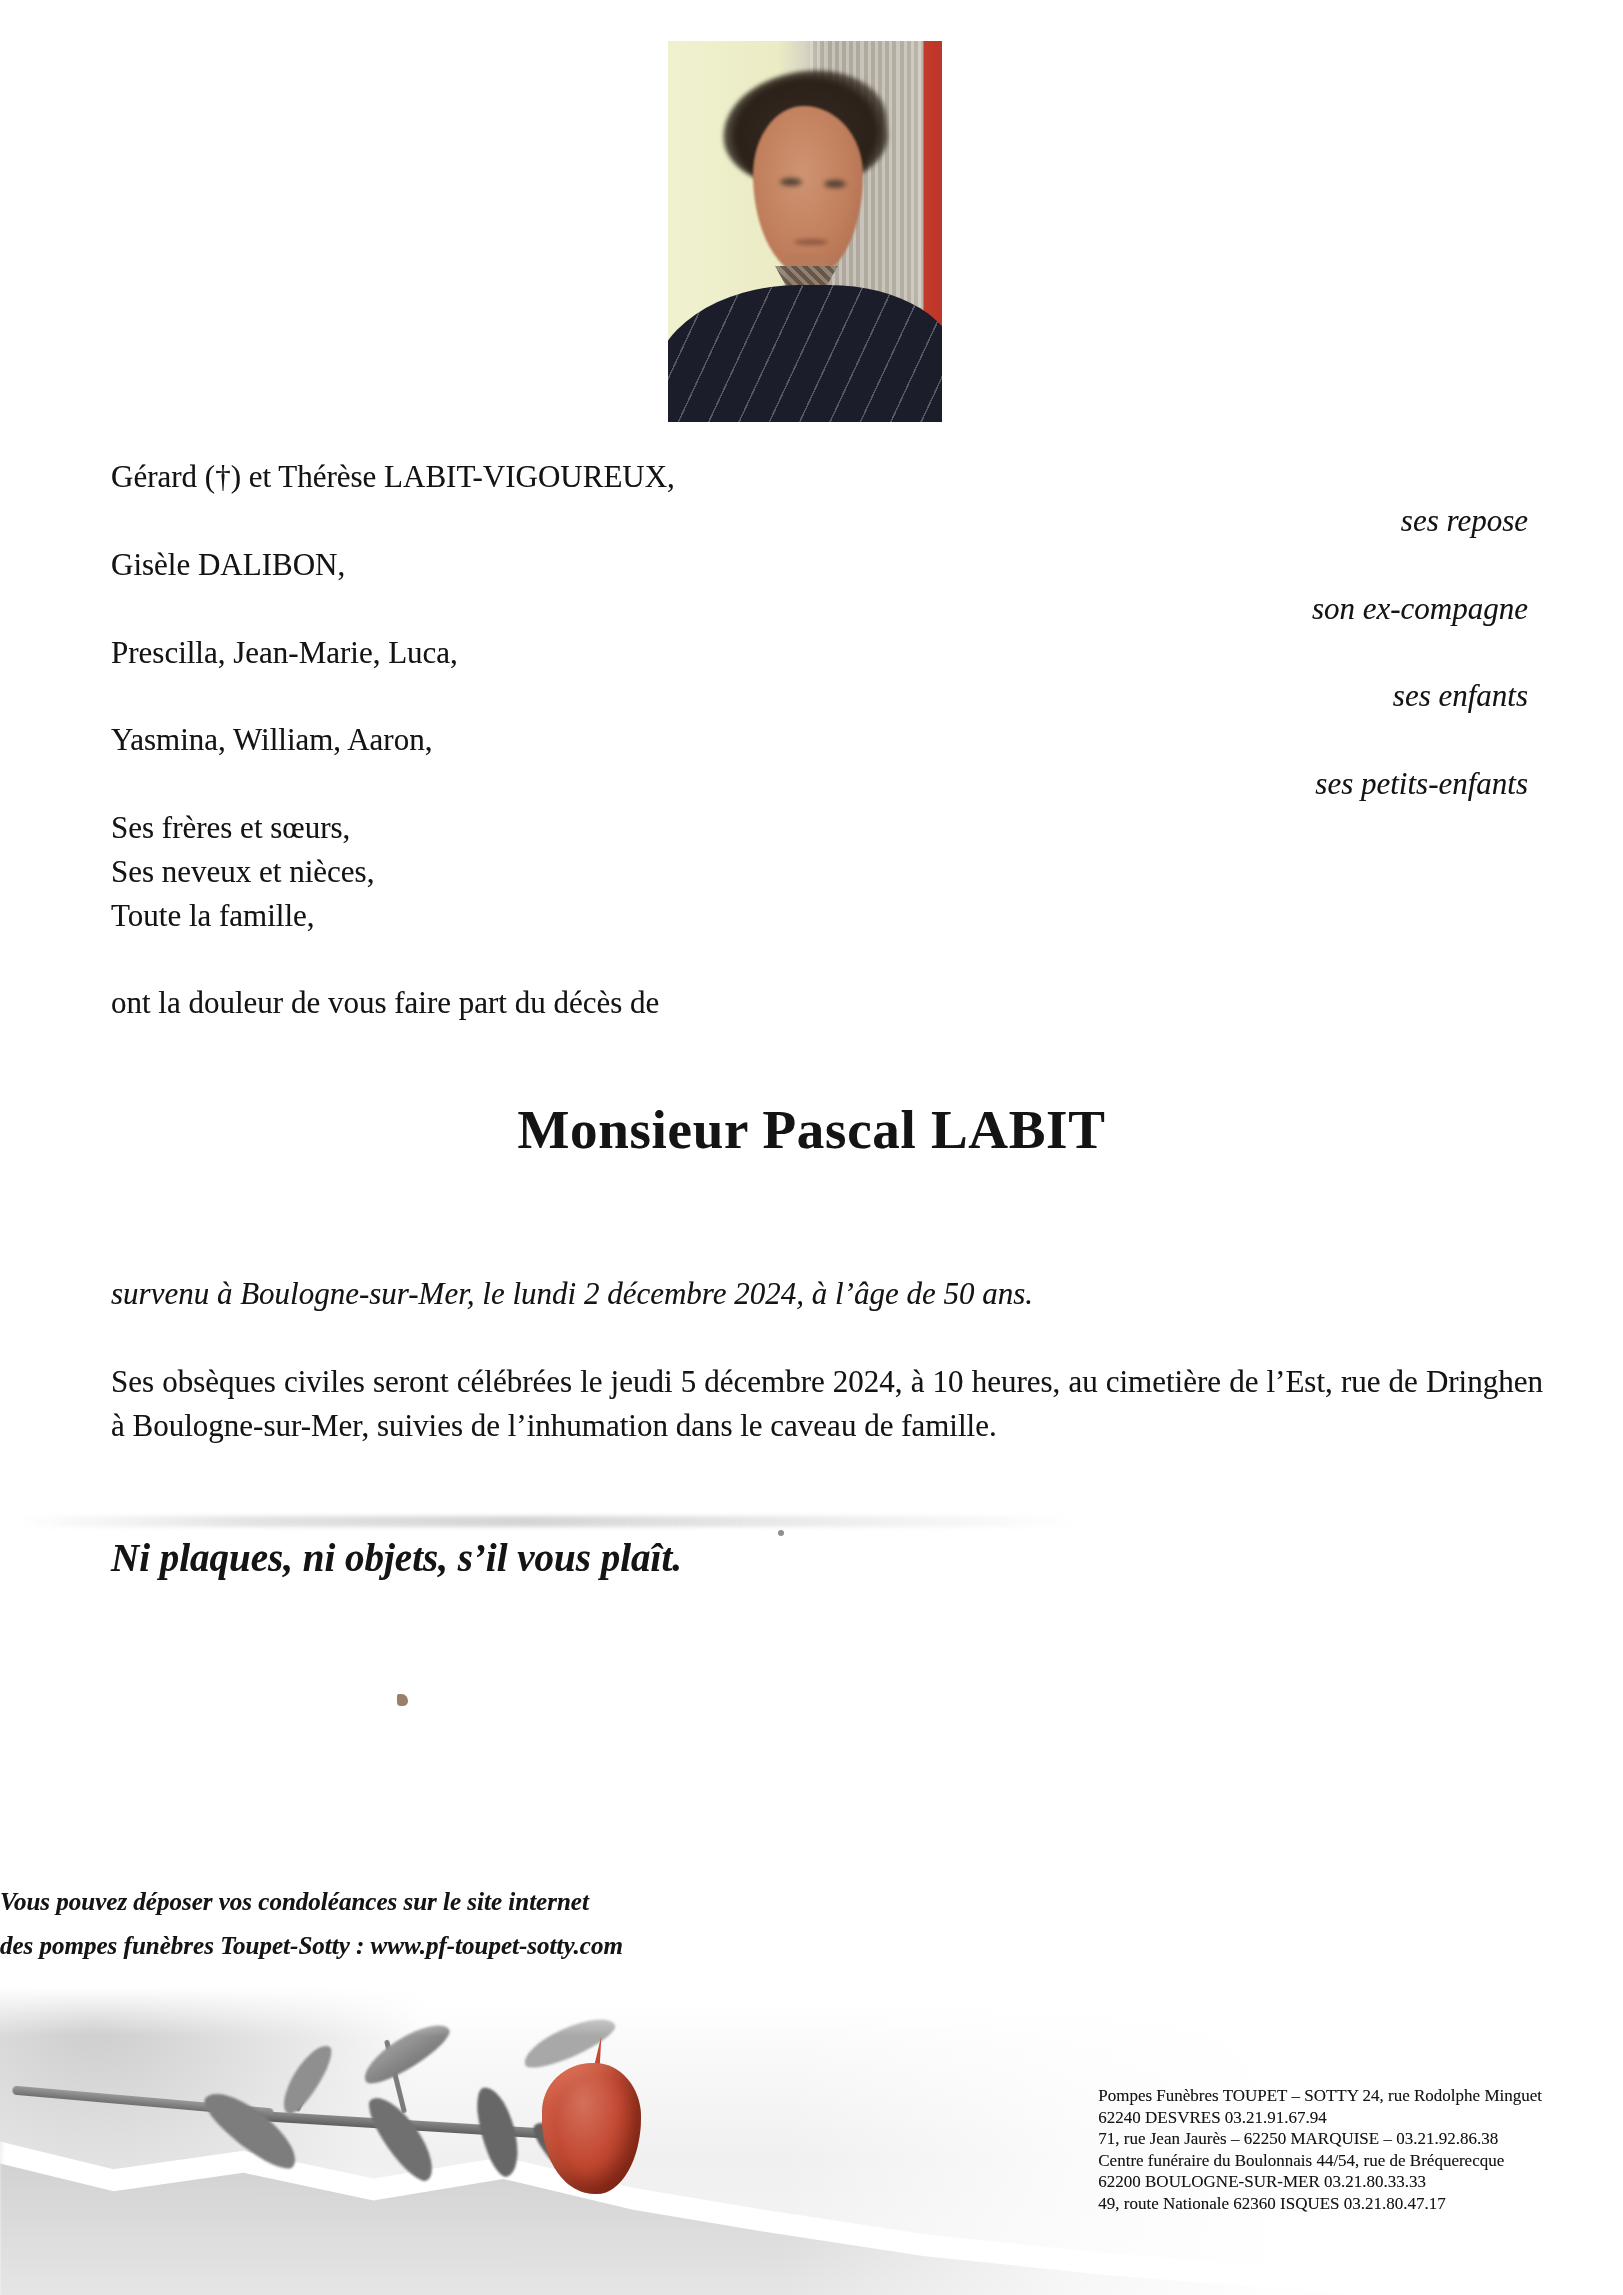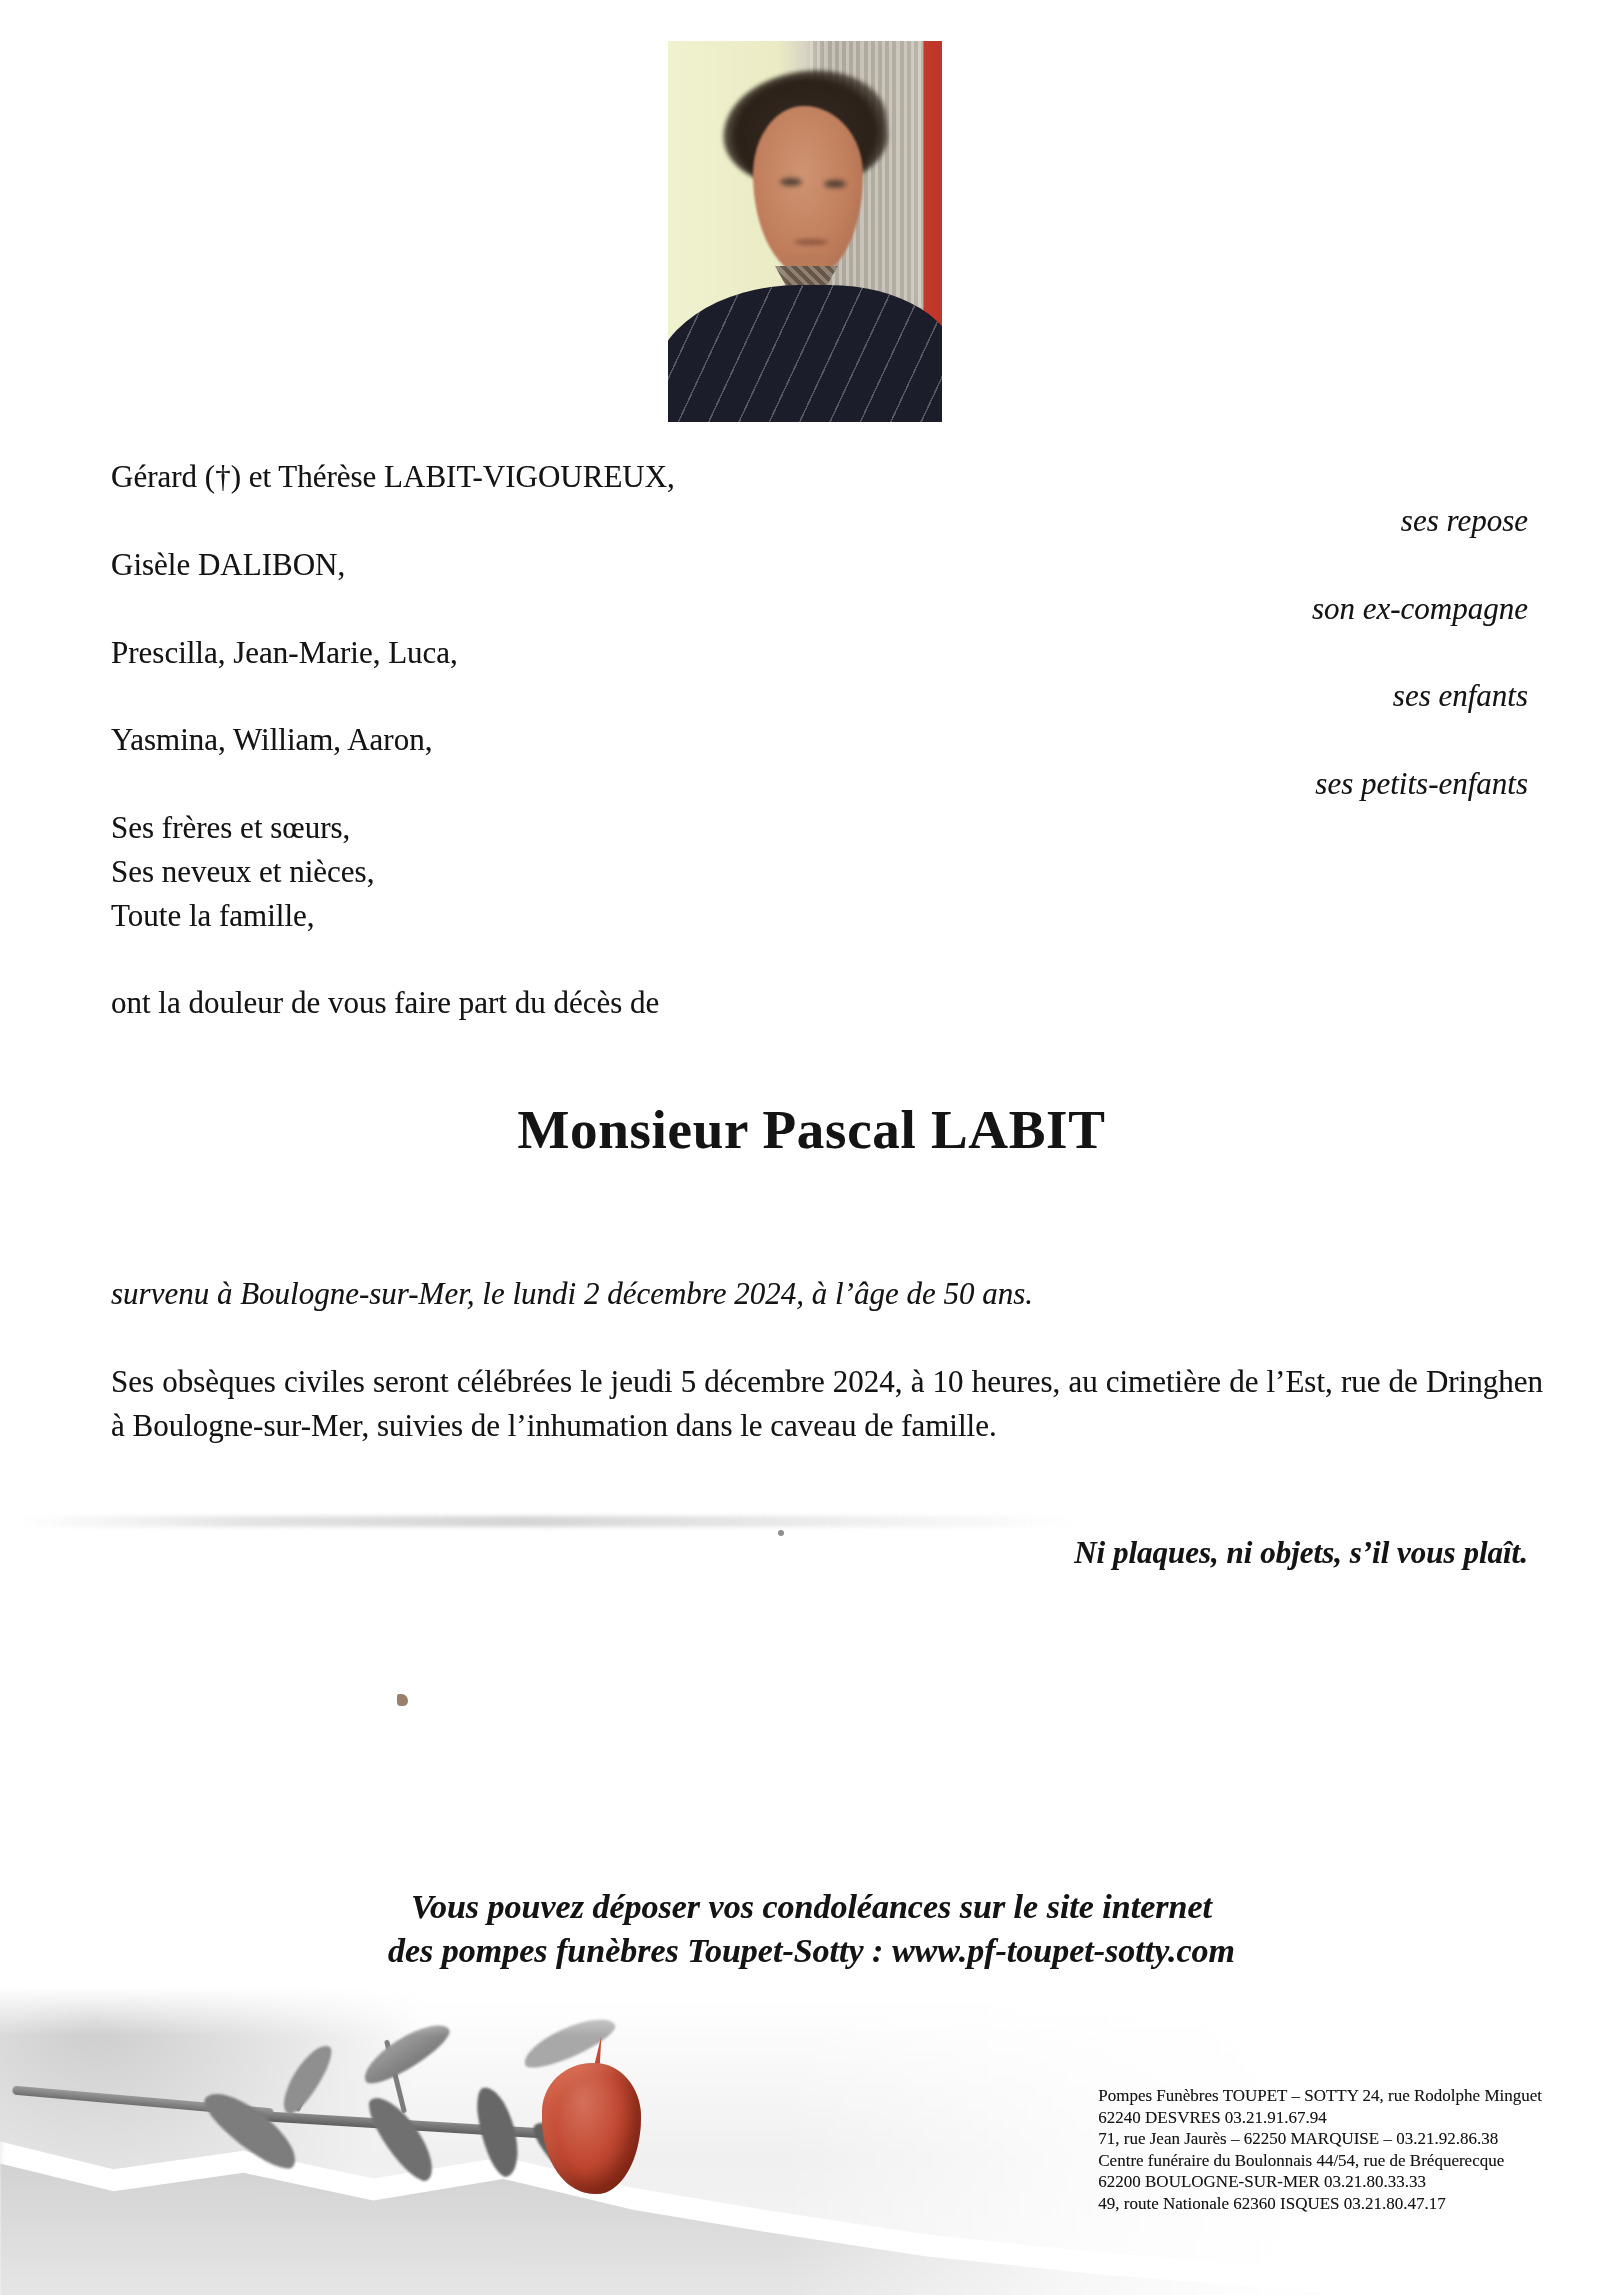--- a/index.html
+++ b/index.html
@@ -6,23 +6,23 @@
   #page{position:relative;width:1623px;height:2295px;background:#ffffff;overflow:hidden;
         font-family:"Liberation Serif",serif;color:#141414;text-shadow:0 0 0.4px rgba(0,0,0,.35);}
 
   .textline{position:absolute;left:111px;right:95px;font-size:31px;line-height:1.25;z-index:5;}
   .names{text-align:left;}
   .relation{text-align:right;font-style:italic;}
   .title{position:absolute;left:0;right:0;top:1098px;text-align:center;font-size:55px;font-weight:bold;
          letter-spacing:0.7px;z-index:5;}
   .para{position:absolute;left:111px;right:80px;font-size:31px;line-height:44px;text-align:justify;z-index:5;}
   .single{text-align:left;font-style:italic;}
-  .note{position:absolute;left:111px;right:95px;top:1535px;font-size:31px;font-weight:bold;font-style:italic;
-        text-align:right;z-index:5;}
-  .condolence{position:absolute;left:0;right:0;text-align:center;font-size:34px;font-weight:bold;
+  .note{position:absolute;left:111px;right:95px;top:1535px;font-size:39px;font-weight:bold;font-style:italic;
+        z-index:5;}
+  .condolence{position:absolute;left:0;right:0;font-size:25px;font-weight:bold;
         font-style:italic;z-index:5;}
   .footerblock{position:absolute;right:81px;top:2085px;text-align:left;font-size:17px;line-height:21.6px;z-index:6;}
 
   
   .photo{position:absolute;left:668px;top:41px;width:274px;height:381px;overflow:hidden;z-index:3;
     background:linear-gradient(90deg,#f0f1cf 0%,#ebecc5 40%,#d8d4c2 50%,#b7b1a5 58%,#beb8ac 86%,
                #c9c3b5 93%,#c23b2c 93.4%,#bd3527 100%);}
   .p-curtain{position:absolute;left:52%;top:0;width:41%;height:100%;
     background:repeating-linear-gradient(90deg,rgba(255,255,255,.22) 0 3.3px,rgba(90,85,75,.10) 3.3px 7.2px);}
   .p-hair{position:absolute;left:20%;top:8%;width:60%;height:30%;transform:rotate(-4deg);

